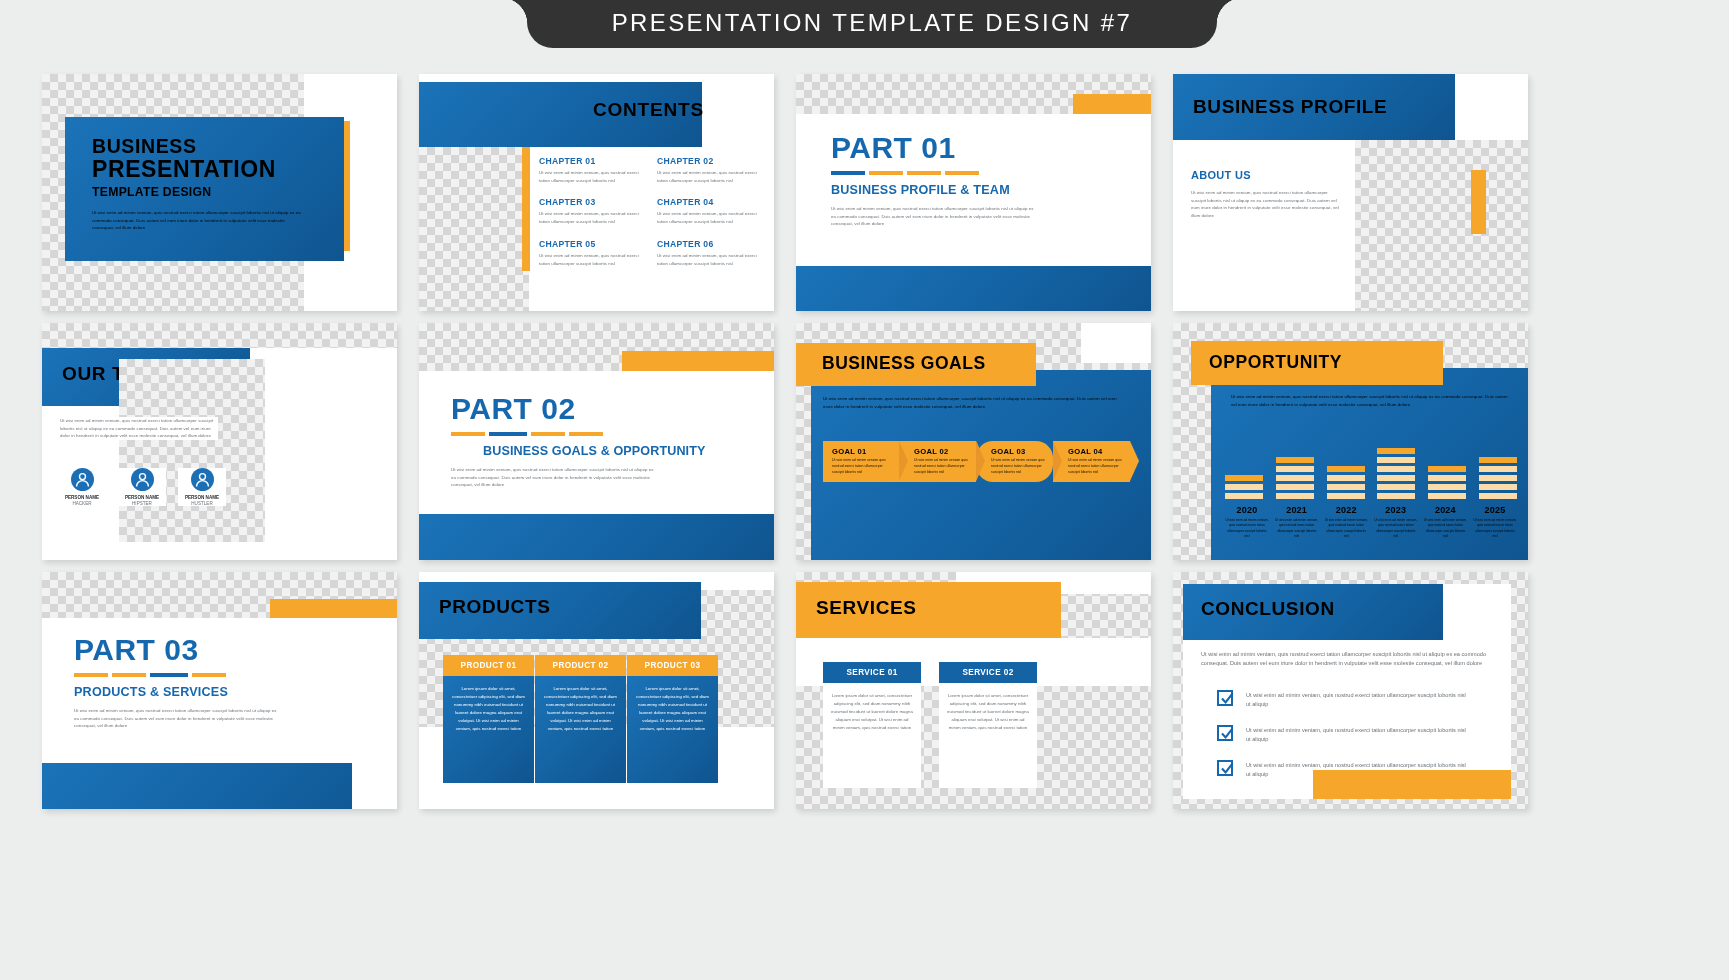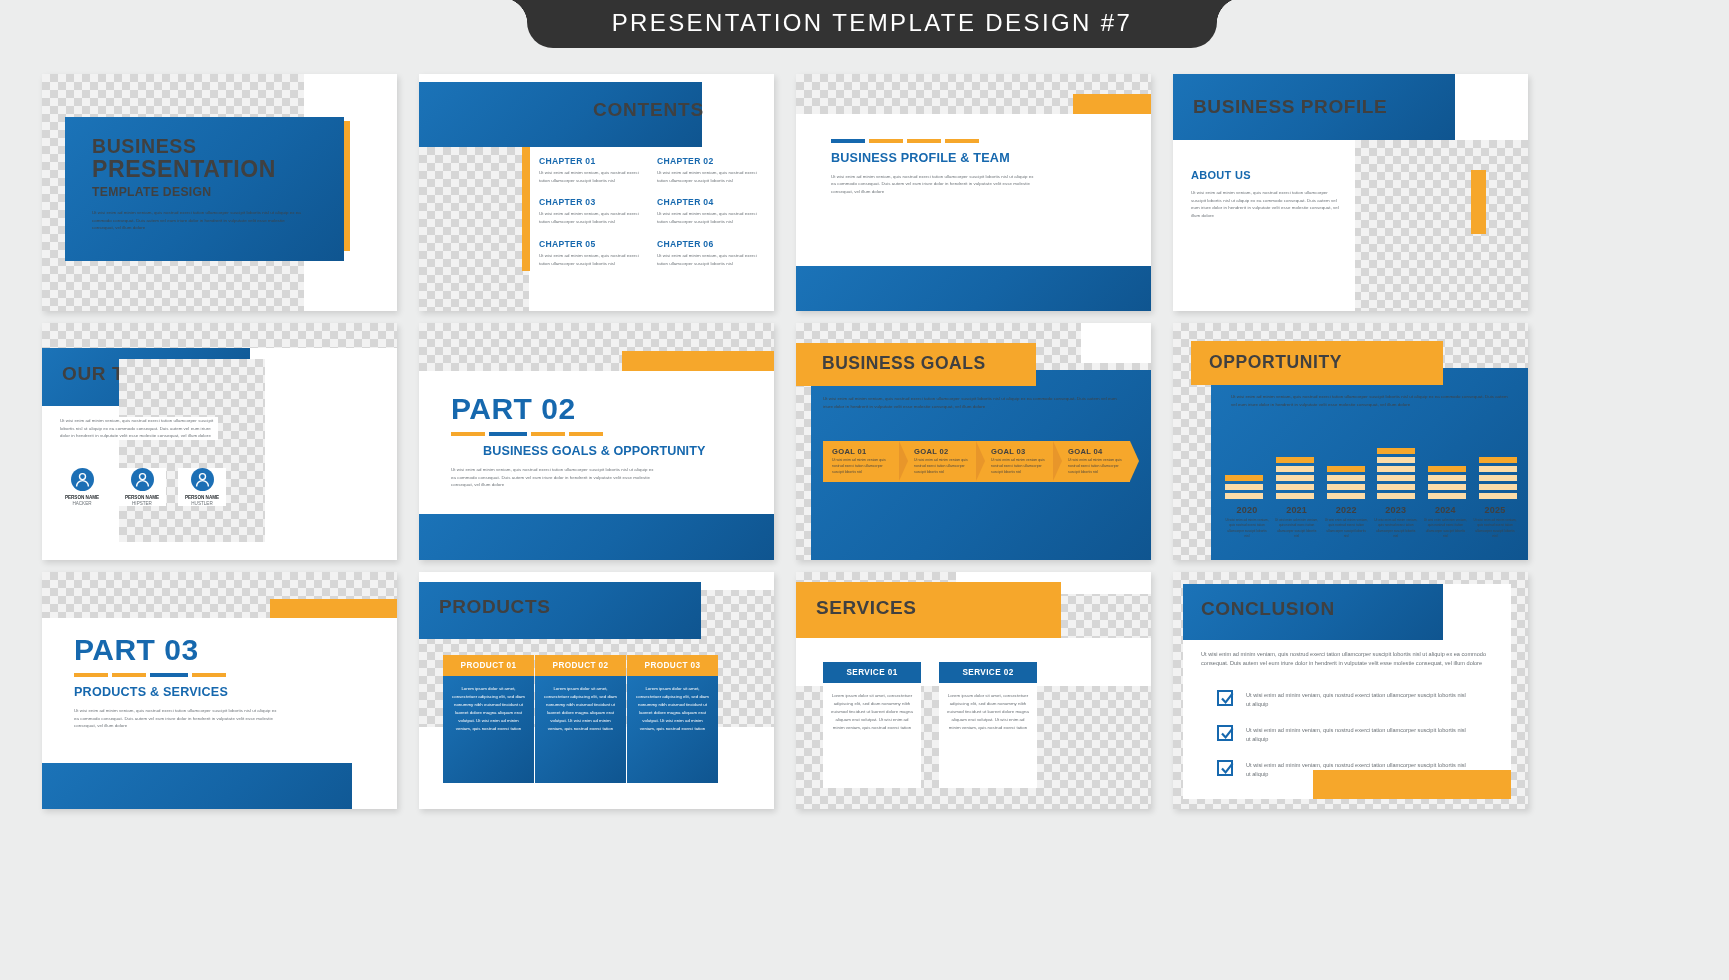--- a/index.html
+++ b/index.html
@@ -66,21 +66,21 @@
       linear-gradient(45deg, #d6d6d6 25%, transparent 25%, transparent 75%, #d6d6d6 75%);
     background-size: 16px 16px;
     background-position: 0 0, 8px 8px;
     background-color: #f2f2f2;
   }
 
   .blue { position:absolute; background: linear-gradient(135deg,#1b73b8 0%, #1464a5 55%, #0f5590 100%); }
   .orange { position:absolute; background:#f6a72b; }
   .white { position:absolute; background:#ffffff; }
 
-  .t-white { color:#404040; }
+  .t-white { color:#000000; }
   .t-blue { color:#1668ae; }
   .t-grey { color:#6c7277; }
 
   .h1 { font-weight:700; letter-spacing:.6px; line-height:1.08; }
   .lorem { font-size:4.4px; line-height:1.75; letter-spacing:.05px; }
   .lorem6 { font-size:5.6px; line-height:1.62; }
 
   .rule { position:absolute; height:4px; }
 
   
@@ -183,20 +183,21 @@
       </div>
     </div>
 
     <div class="slide">
       <div class="checker" style="left:0;top:0;width:355px;height:237px;"></div>
       <div class="orange" style="left:277px;top:20px;width:78px;height:20px;"></div>
       <div class="white" style="left:0;top:40px;width:355px;height:152px;"></div>
       <div class="blue" style="left:0;top:192px;width:355px;height:45px;"></div>
 
       <div style="position:absolute;left:35px;top:58px;width:300px;">
+        <div class="h1 t-blue" style="font-size:30px;letter-spacing:.5px;">PART 01</div>
         <div style="position:relative;height:5px;margin-top:7px;width:150px;">
           <div class="rule" style="left:0;top:0;width:34px;background:#1668ae;"></div>
           <div class="rule" style="left:38px;top:0;width:34px;background:#f6a72b;"></div>
           <div class="rule" style="left:76px;top:0;width:34px;background:#f6a72b;"></div>
           <div class="rule" style="left:114px;top:0;width:34px;background:#f6a72b;"></div>
         </div>
         <div class="h1 t-blue" style="font-size:12.6px;margin-top:8px;letter-spacing:.2px;">BUSINESS PROFILE &amp; TEAM</div>
         <div class="lorem t-grey" style="margin-top:7px;width:208px;">Ut wisi enim ad minim veniam, quis nostrud exerci tation ullamcorper suscipit lobortis nisl ut aliquip ex ea commodo consequat. Duis autem vel eum iriure dolor in hendrerit in vulputate velit esse molestie consequat, vel illum dolore</div>
       </div>
     </div>
@@ -290,21 +291,21 @@
 
       <div style="position:absolute;left:27px;top:118px;display:flex;width:307px;">
         <div class="chev" style="width:79px;">
           <div class="t-white" style="font-size:7.6px;font-weight:700;letter-spacing:.3px;">GOAL 01</div>
           <div class="t-white" style="font-size:3.5px;line-height:1.7;width:62px;margin-top:2px;opacity:.9;">Ut wisi enim ad minim veniam quis nostrud exerci tation ullamcorper suscipit lobortis nisl</div>
         </div>
         <div class="chev chev-sep" style="width:79px;">
           <div class="t-white" style="font-size:7.6px;font-weight:700;letter-spacing:.3px;margin-left:6px;">GOAL 02</div>
           <div class="t-white" style="font-size:3.5px;line-height:1.7;width:62px;margin-top:2px;margin-left:6px;opacity:.9;">Ut wisi enim ad minim veniam quis nostrud exerci tation ullamcorper suscipit lobortis nisl</div>
         </div>
-        <div class="chev chev-sep" style="width:79px;">
+        <div class="chev chev-sep" style="width:79px;border-radius:17px;">
           <div class="t-white" style="font-size:7.6px;font-weight:700;letter-spacing:.3px;margin-left:6px;">GOAL 03</div>
           <div class="t-white" style="font-size:3.5px;line-height:1.7;width:62px;margin-top:2px;margin-left:6px;opacity:.9;">Ut wisi enim ad minim veniam quis nostrud exerci tation ullamcorper suscipit lobortis nisl</div>
         </div>
         <div class="chev chev-sep" style="width:79px;">
           <div class="t-white" style="font-size:7.6px;font-weight:700;letter-spacing:.3px;margin-left:6px;">GOAL 04</div>
           <div class="t-white" style="font-size:3.5px;line-height:1.7;width:62px;margin-top:2px;margin-left:6px;opacity:.9;">Ut wisi enim ad minim veniam quis nostrud exerci tation ullamcorper suscipit lobortis nisl</div>
         </div>
       </div>
     </div>
 

